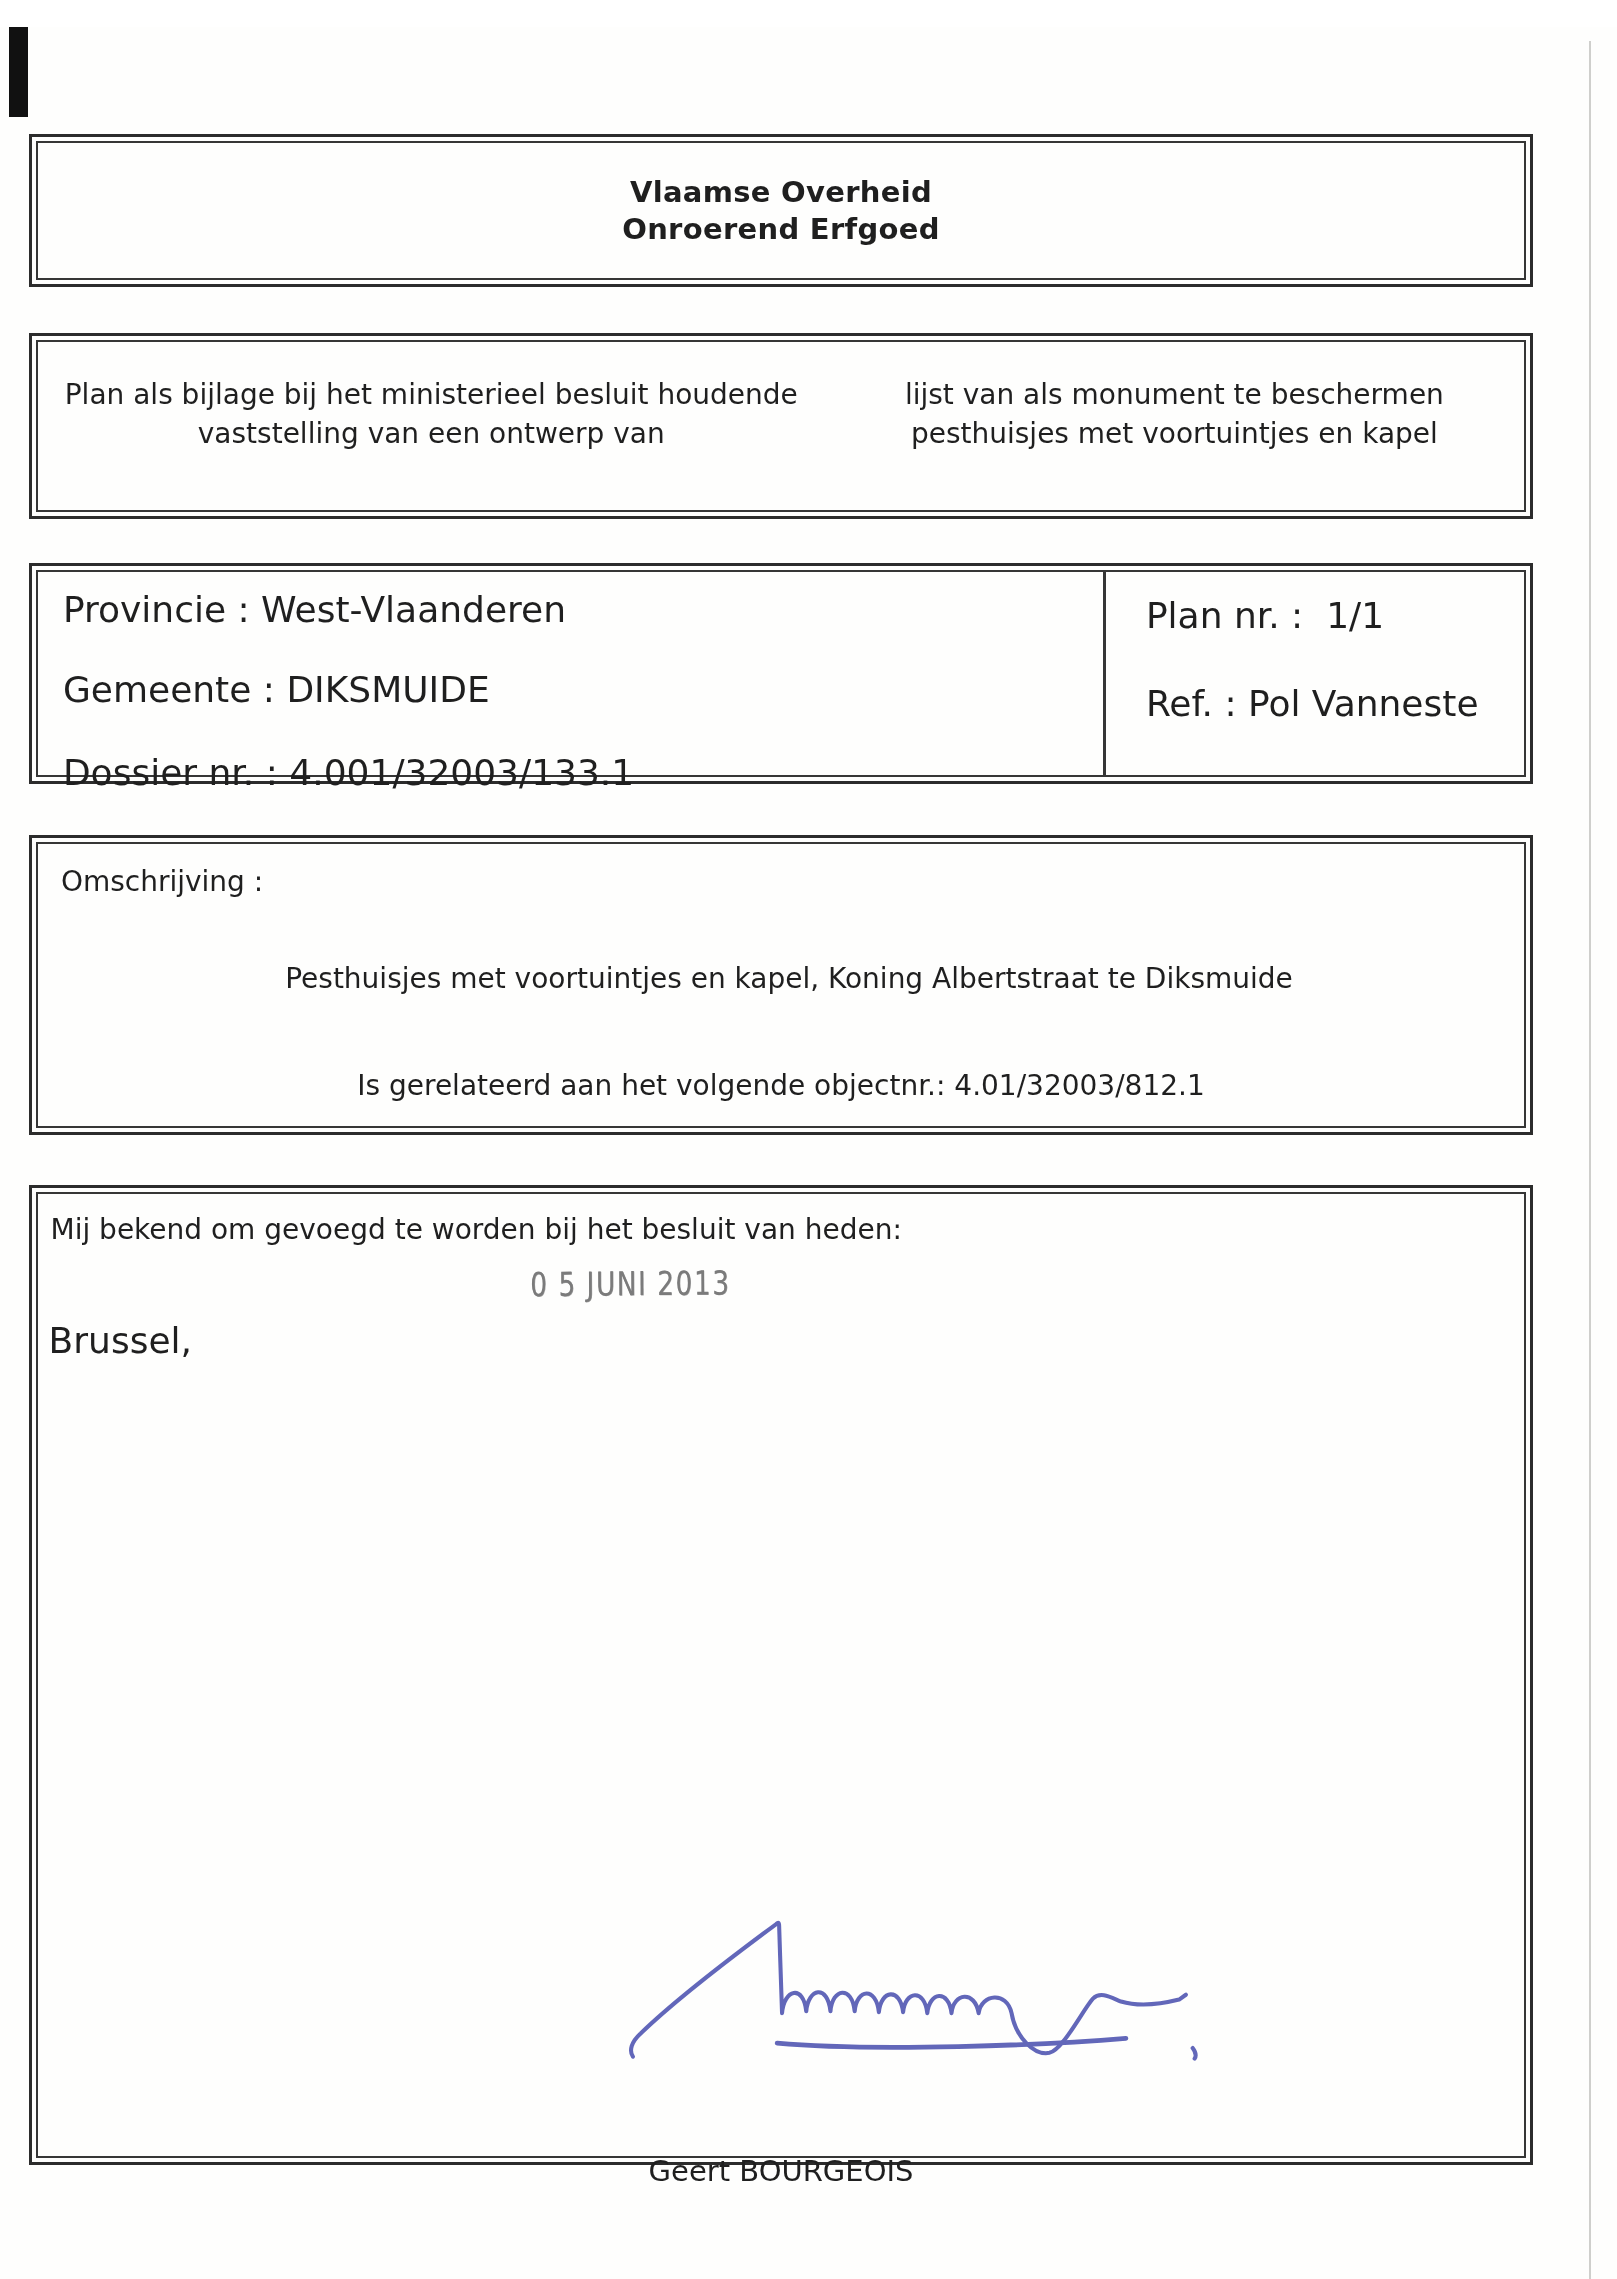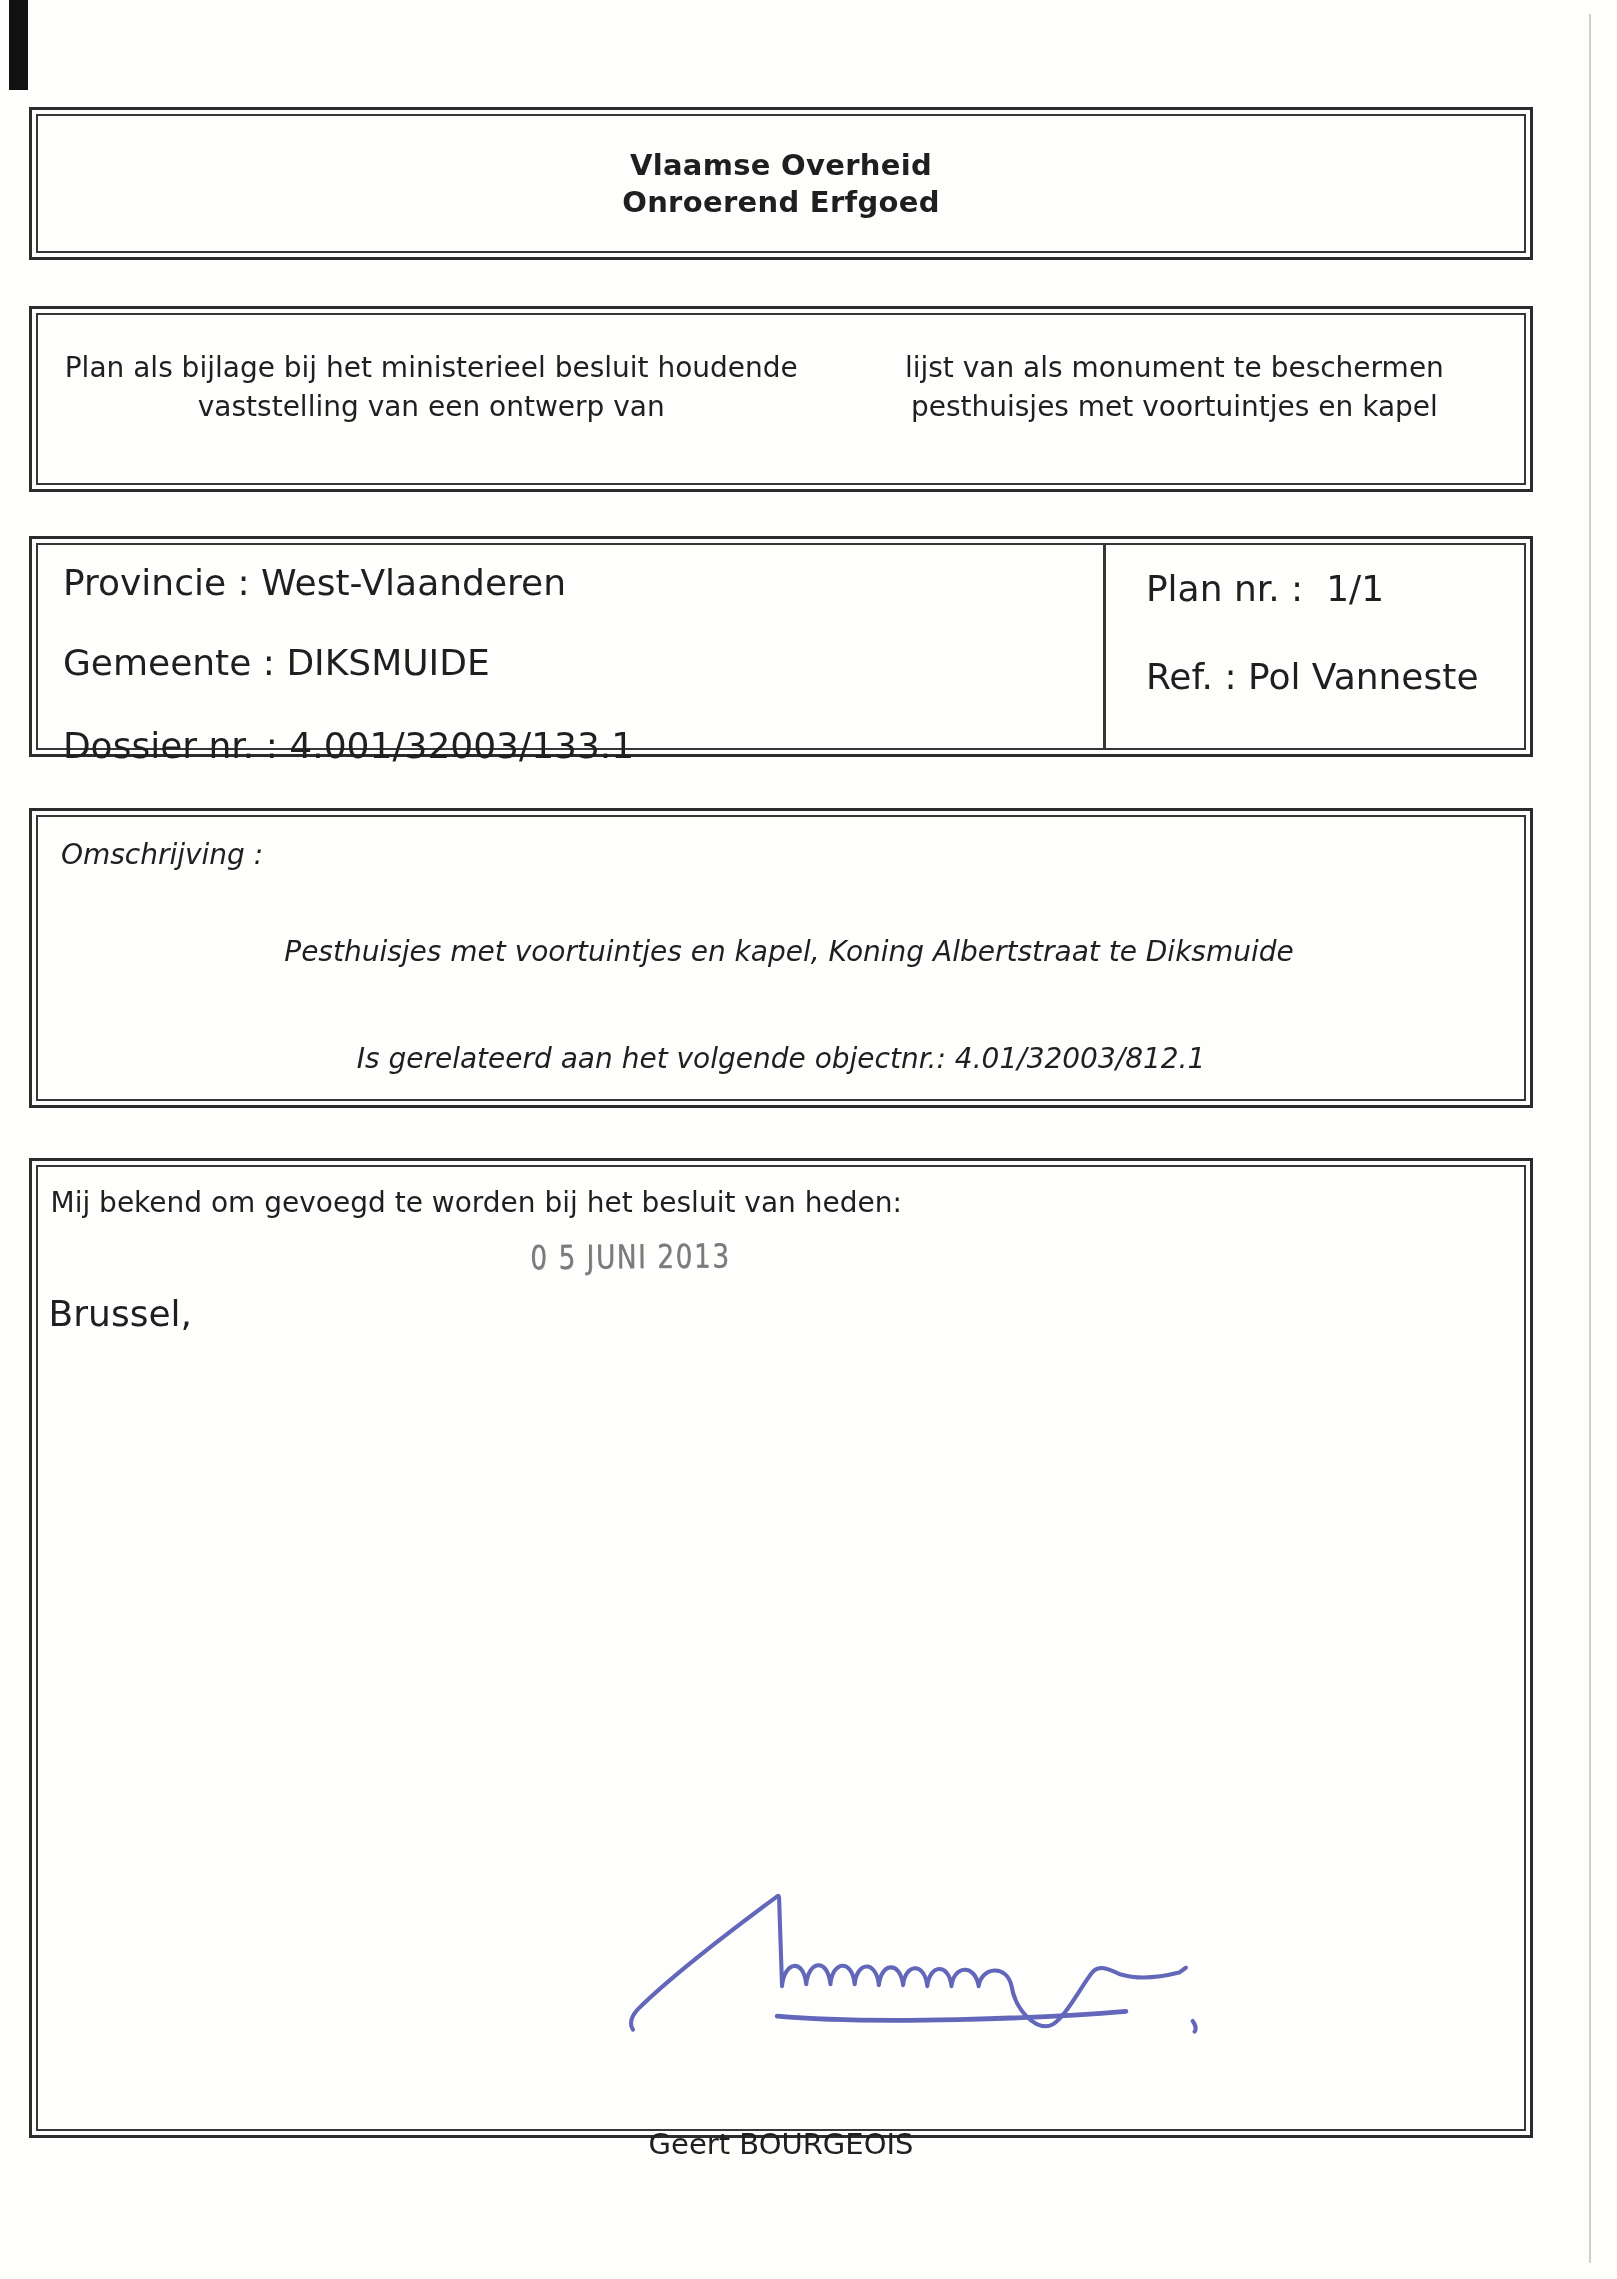--- a/index.html
+++ b/index.html
@@ -3,21 +3,21 @@
 <meta charset="utf-8">
 <style>
   html,body{margin:0;padding:0;}
   body{
     width:1618px;height:2279px;position:relative;
     background:#ffffff;
     font-family:"DejaVu Sans","Liberation Sans",sans-serif;
     color:#1f1f1f;
     overflow:hidden;
   }
-  .page{position:absolute;inset:0;background:#fefefd;}
+  .page{position:absolute;inset:0;background:#fefefd;margin-top:27px;}
   .txt{white-space:pre-wrap;}
 
   
   .artifact-bar{position:absolute;left:8.7px;top:0;width:19.4px;height:90px;background:#111;}
   .scan-line{position:absolute;left:1589px;top:13.6px;width:1.9px;height:2249px;background:#c7c7c3;opacity:.85;}
 
   
   .dbox{position:absolute;left:29px;width:1504px;border:3.9px solid #2c2c2c;box-sizing:border-box;background:#fefefd;}
   .dbox-inner{position:absolute;left:3.9px;right:3.9px;top:3.9px;bottom:3.9px;border:2.9px solid #363636;}
 
@@ -31,21 +31,21 @@
 
   .box-details{top:536px;height:221px;}
   .details-divider{position:absolute;left:1065px;top:0;bottom:0;width:2.9px;background:#363636;}
   .detail-item{position:absolute;font-size:36px;line-height:33px;}
   .d-prov{left:25px;top:21.3px;}
   .d-gem{left:25px;top:101px;}
   .d-dos{left:25px;top:184px;}
   .d-plannr{left:1108px;top:27px;}
   .d-ref{left:1108px;top:115px;}
 
-  .box-descr{top:808px;height:300px;font-style:italic;}
+  .box-descr{top:808px;height:300px;}
   .descr-label{position:absolute;left:23px;top:21.3px;font-size:28px;line-height:33px;}
   .descr-line1{position:absolute;left:16px;right:0;top:118px;text-align:center;font-size:28px;line-height:33px;}
   .descr-line2{position:absolute;left:0;right:0;top:225px;text-align:center;font-size:28px;line-height:33px;}
 
   .box-signing{top:1158px;height:980px;}
   .signing-intro{position:absolute;left:12.6px;top:18.4px;font-size:28px;line-height:35px;}
   .stamp-date{
     position:absolute;left:492px;top:72px;
     font-size:33px;line-height:37px;color:#707070;
     letter-spacing:1.9px;transform:scaleX(.8) rotate(-.4deg);transform-origin:left top;

